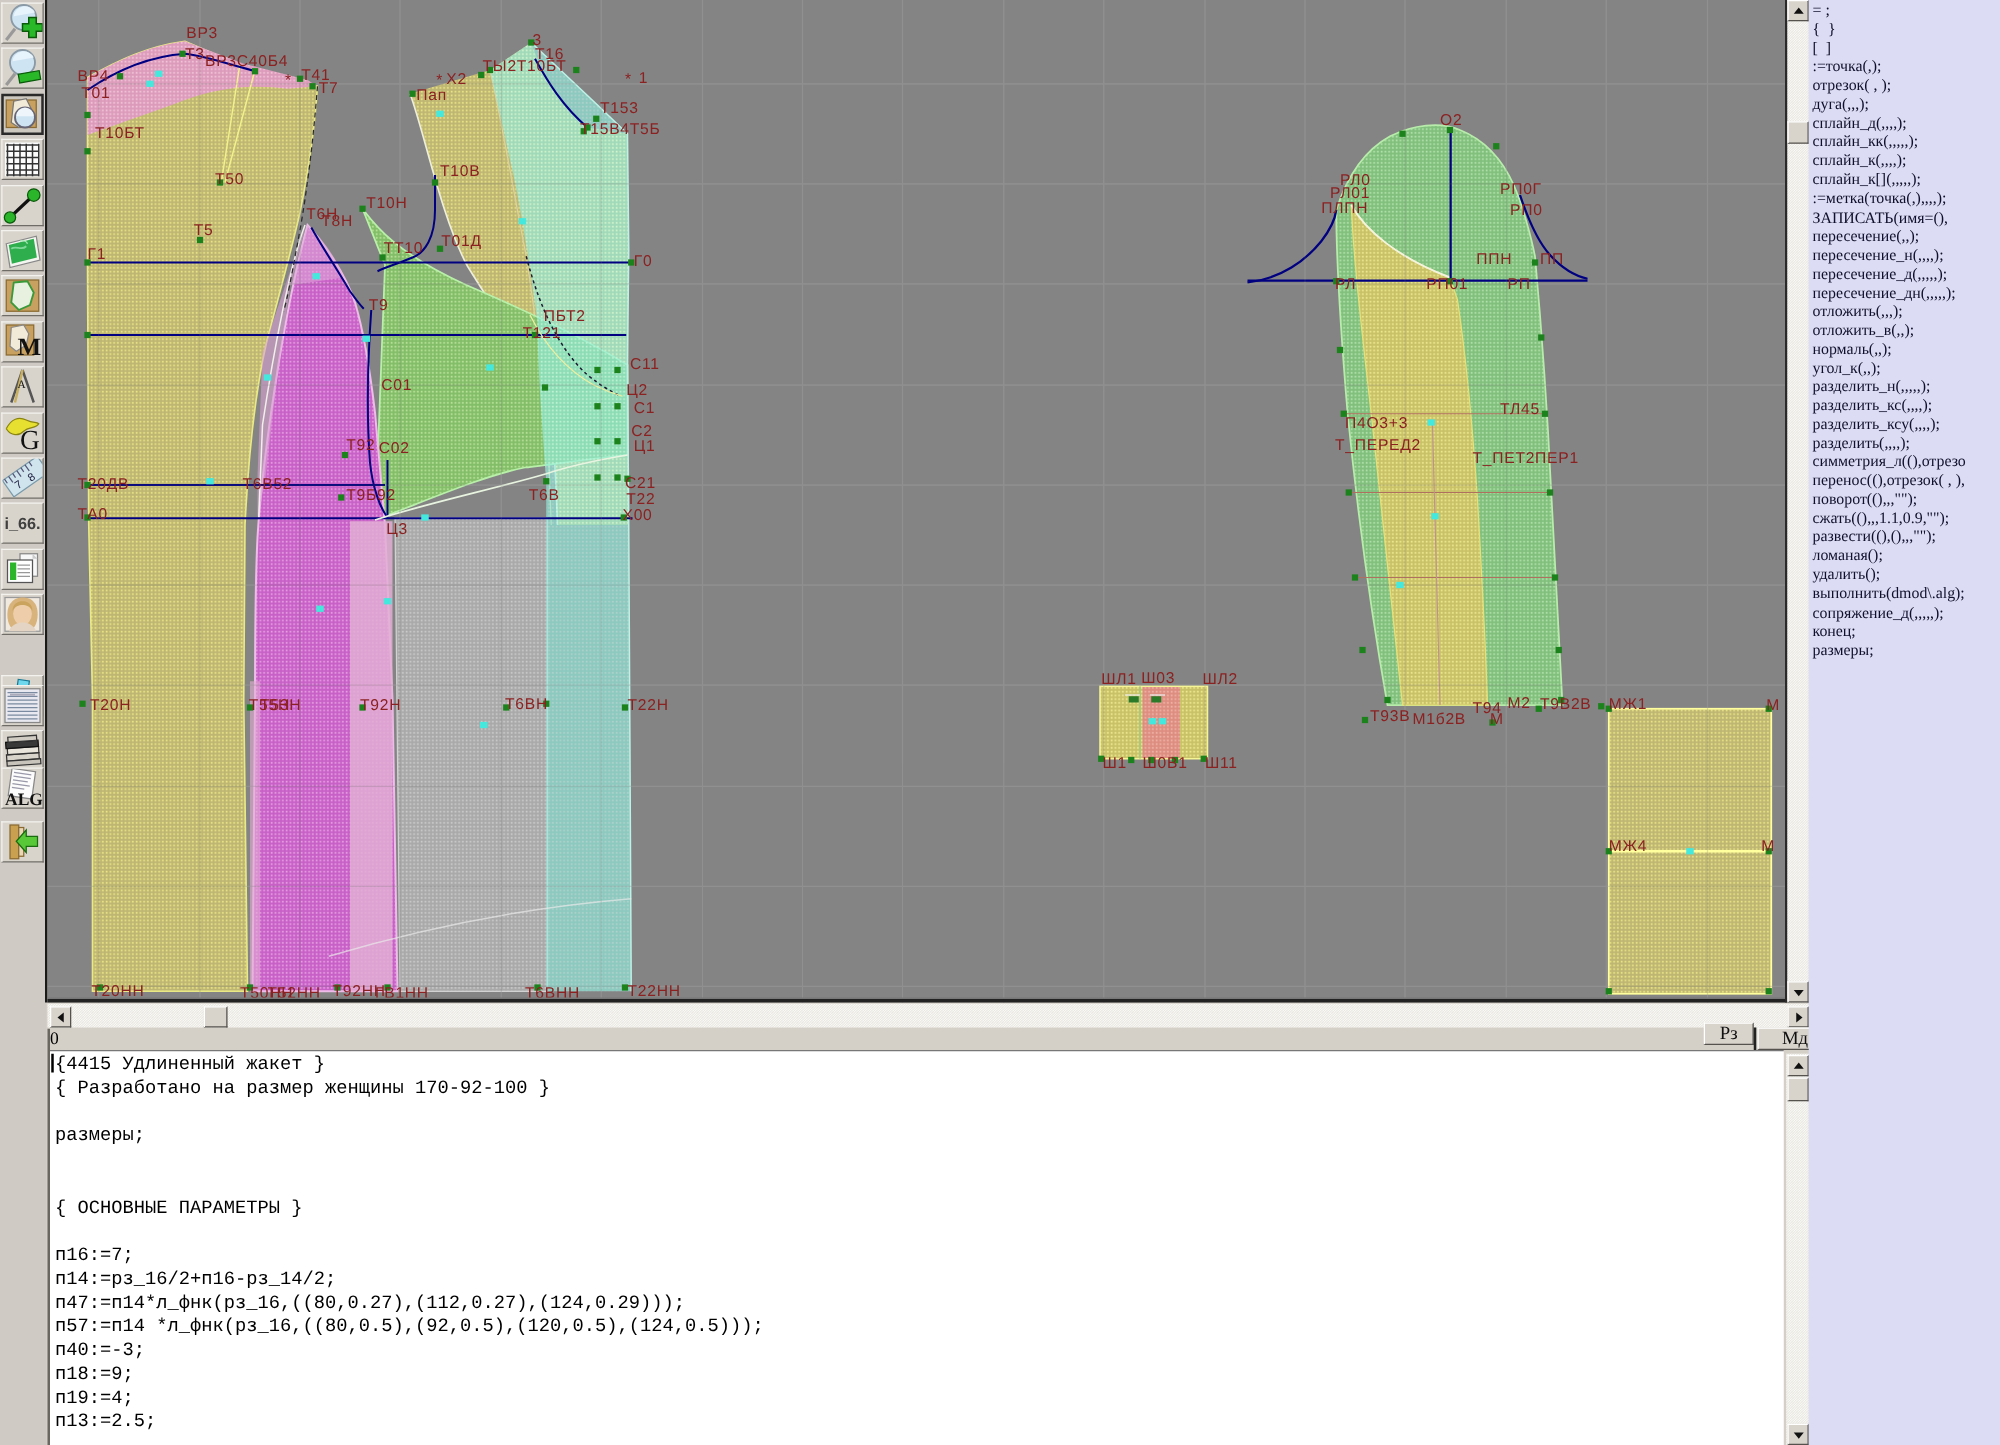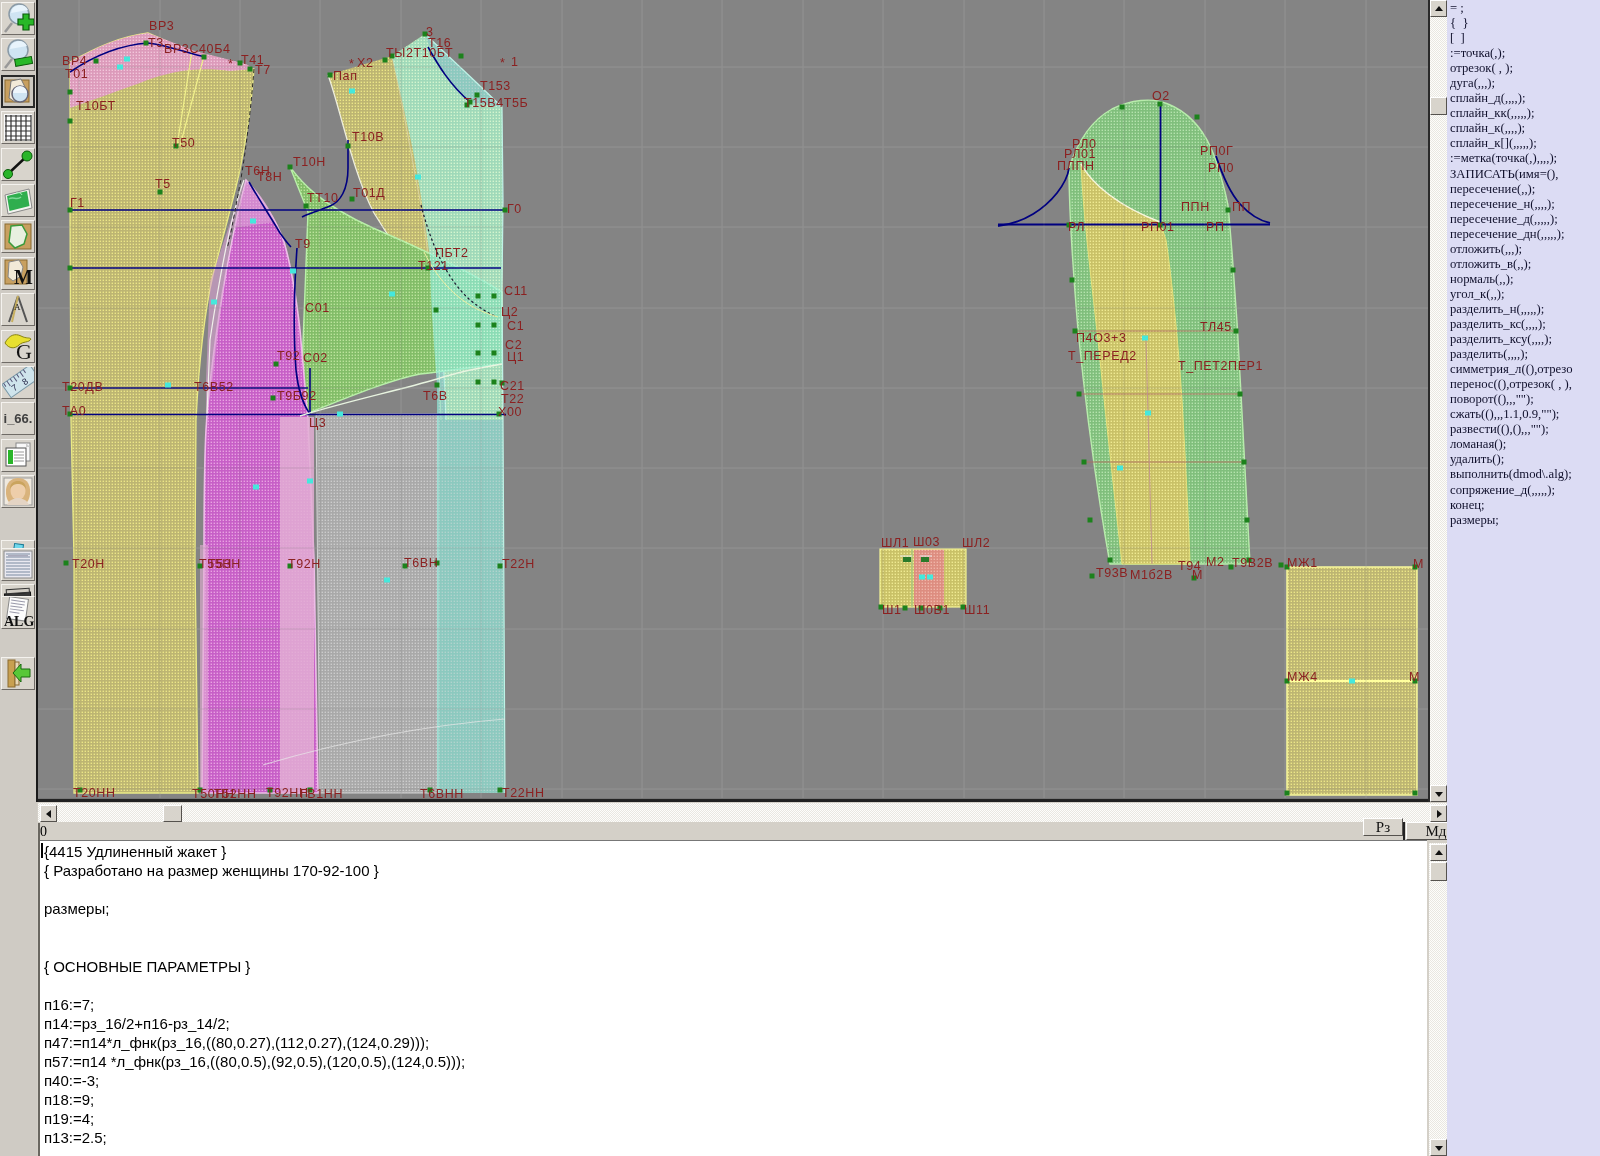--- a/index.html
+++ b/index.html
@@ -6,21 +6,21 @@
 body{width:1600px;height:1156px;overflow:hidden;background:#d4d0c8;font-family:"Liberation Sans",sans-serif;position:relative;}
 #toolbar{position:absolute;left:0;top:0;width:37px;height:1156px;background:#cfcbc4;}
 .tb{position:absolute;left:1px;width:34px;height:33px;background:#d8d4cc;border-top:1px solid #f4f2ee;border-left:1px solid #f4f2ee;border-right:1px solid #6f6b66;border-bottom:1px solid #6f6b66;box-sizing:border-box;}
 .tbp{border:2px solid #2a2a2a;background:#ccc8c0;}
 #canvas{position:absolute;left:38px;top:0;width:1390px;height:802px;border-radius:12px;}
 #canvbord{position:absolute;left:36px;top:0;width:2px;height:802px;background:#1a1a1a;}
 .sb{position:absolute;background:#e9e7e1;}
 .sb{position:absolute;background:#e9e7e1;background-image:linear-gradient(45deg,#fdfdfb 25%,transparent 25%,transparent 75%,#fdfdfb 75%),linear-gradient(45deg,#fdfdfb 25%,transparent 25%,transparent 75%,#fdfdfb 75%);background-size:2px 2px;background-position:0 0,1px 1px;}
 .sbtn{position:absolute;background:#d8d4cc;border-top:1px solid #fff;border-left:1px solid #fff;border-right:1px solid #55524e;border-bottom:1px solid #55524e;box-sizing:border-box;font-size:9px;text-align:center;color:#111;}
 #textarea{position:absolute;left:40px;top:840px;width:1387px;height:316px;background:#fff;font-family:"Liberation Serif",serif;font-size:15px;color:#000;border-top:1px solid #777;}
-#textarea pre{margin:0;padding:1px 0 0 4px;line-height:19.1px;font-family:Liberation Sans, sans-serif;}
+#textarea pre{margin:0;padding:1px 0 0 4px;line-height:19.1px;font-family:Liberation Mono, monospace;}
 #rightpanel{position:absolute;left:1447px;top:0;width:153px;height:1156px;background:#dcdcf4;}
 #rightpanel pre{margin:0;padding:1px 0 0 3px;font-family:"Liberation Serif",serif;font-size:12.7px;line-height:15.05px;color:#10102c;}
 </style>
 </head>
 <body>
 <div id="toolbar">
 <div class="tb" style="top:2px"><svg width="32" height="31">
         <line x1="10" y1="20" x2="3" y2="29" stroke="#999" stroke-width="2.5"></line>
         <circle cx="17" cy="11" r="10" fill="#cfe4f2" stroke="#8a9aa6" stroke-width="1.5"></circle>
         <path d="M9,10 a9,9 0 0 1 17,-3 z" fill="#e8f4fc"></path>
@@ -113,21 +113,21 @@
       </svg></div>
 <div class="tb" style="top:584px"><svg width="32" height="31">
         <g transform="rotate(-4 16 16)">
           <rect x="3" y="18" width="26" height="5" fill="#d8d4cc" stroke="#333"></rect>
           <rect x="4" y="13" width="25" height="5" fill="#e8e4dc" stroke="#333"></rect>
           <rect x="3" y="8" width="26" height="5" fill="#383838" stroke="#111"></rect>
           <rect x="5" y="4" width="23" height="4" fill="#d0ccc4" stroke="#333"></rect>
           <rect x="3" y="23" width="27" height="4" fill="#c8c4bc" stroke="#333"></rect>
         </g>
       </svg></div>
-<div class="tb" style="top:596px"><svg width="32" height="31">
+<div class="tb" style="top:614px"><svg width="32" height="31">
         <g transform="rotate(8 16 12)">
           <rect x="6" y="1" width="19" height="22" fill="#fcfcfc" stroke="#888"></rect>
           <path d="M8,4 h14 M8,7 h14 M8,10 h12 M8,13 h14 M8,16 h10" stroke="#99a"></path>
         </g>
         <text x="2" y="29" font-family="Liberation Serif,serif" font-size="14" font-weight="bold" fill="#111">ALG</text>
       </svg></div>
 <div class="tb" style="top:657px"><svg width="32" height="31">
         <rect x="6" y="2" width="7" height="27" fill="#c8a050" stroke="#8a6a30"></rect>
         <rect x="13" y="4" width="4" height="23" fill="#e8d8b8" stroke="#8a6a30"></rect>
         <path d="M28,11 h-9 v-5 l-8,9 8,9 v-5 h9 z" fill="#58c838" stroke="#1a6a10"></path>

